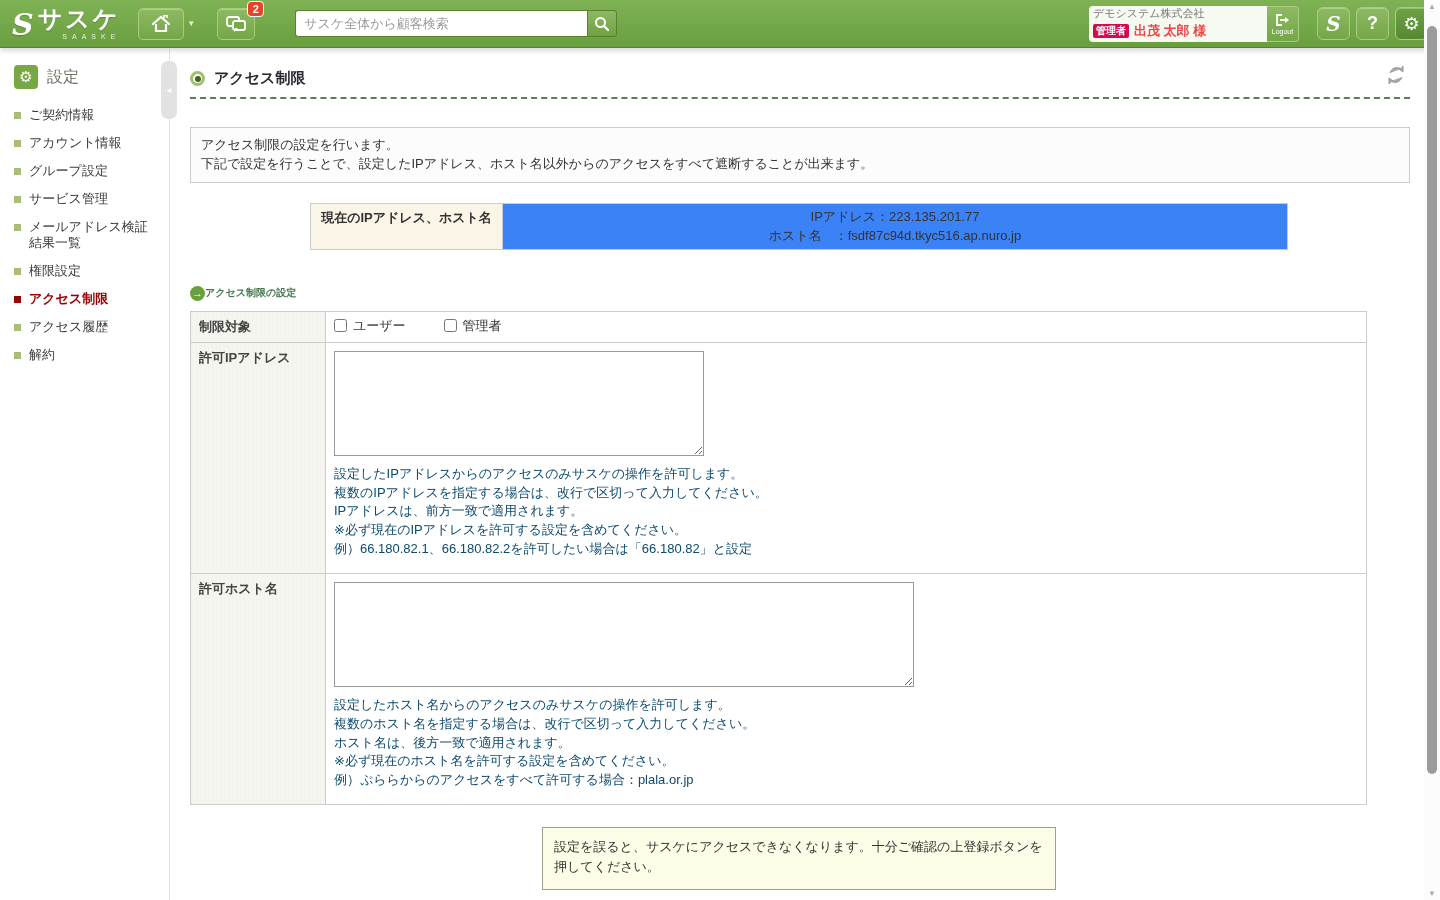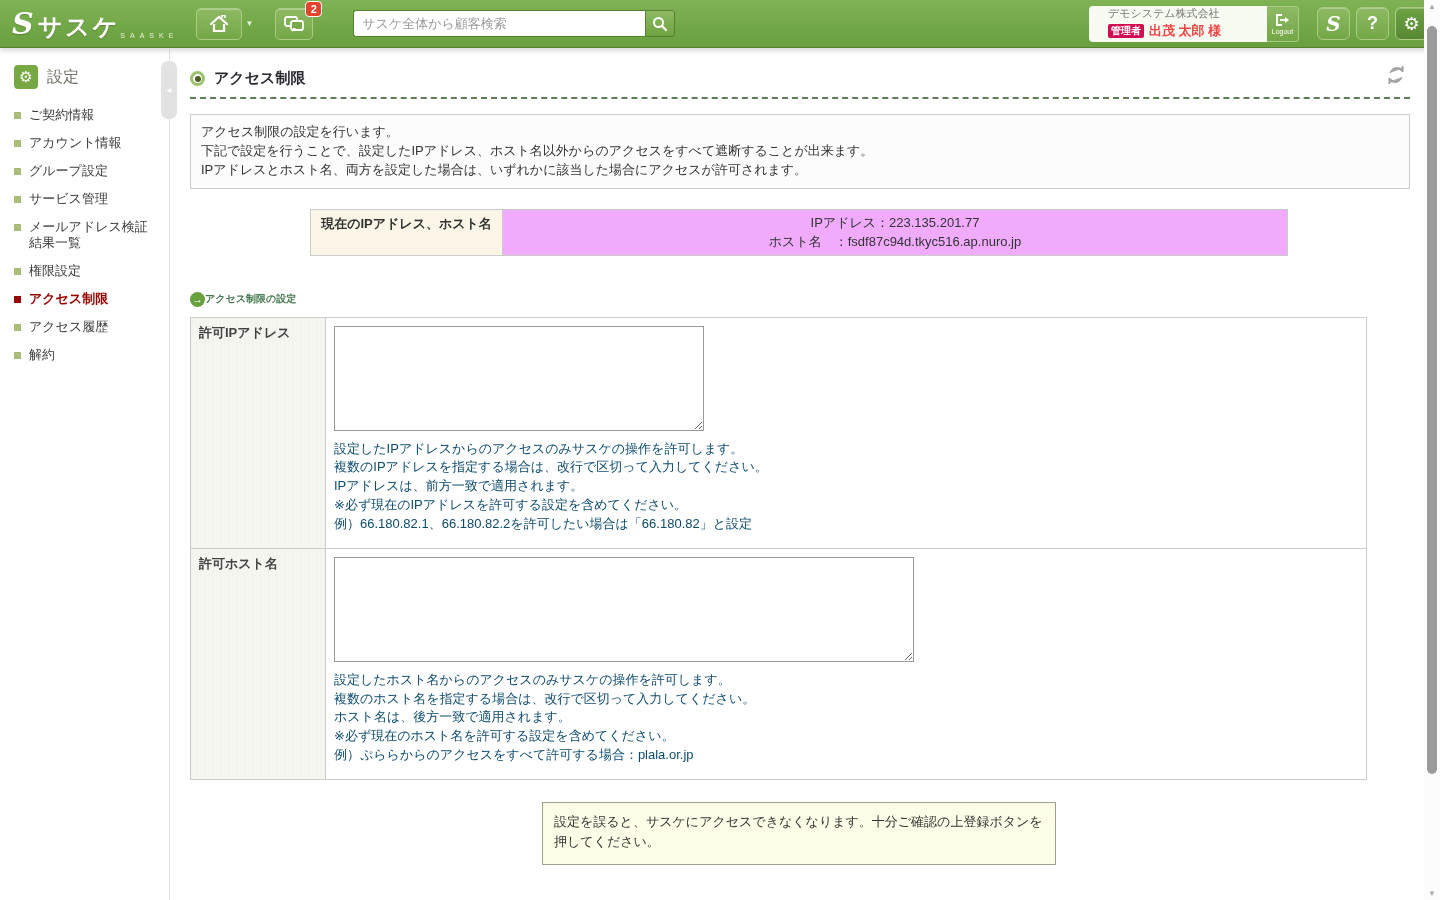--- a/index.html
+++ b/index.html
@@ -6,21 +6,21 @@
   html,body { width:1440px; height:900px; overflow:hidden; background:#fff;
     font-family:"Liberation Sans","DejaVu Sans",sans-serif; font-size:13px; color:#333; }
 
   
   .header { position:absolute; top:0; left:0; width:1440px; height:48px;
     background:linear-gradient(#7fb254,#699f3e); border-bottom:1px solid #55812f;
     box-shadow:0 3px 5px rgba(0,0,0,.15); display:flex; align-items:center; padding:0 12px; z-index:5; }
   .logo { display:flex; align-items:flex-end; margin-right:18px; cursor:default; }
   .logo-mark { font-family:"DejaVu Serif",serif; font-style:italic; font-weight:bold;
     font-size:30px; color:#fff; line-height:1; margin-right:4px; text-shadow:0 1px 1px rgba(0,0,0,.2);}
-  .logo-txt { display:flex; }
+  .logo-txt { display:flex; flex-direction:column; }
   .logo-main { color:#fff; font-size:24px; font-weight:bold; letter-spacing:3px; line-height:1; text-shadow:0 1px 1px rgba(0,0,0,.2);}
   .logo-sub { color:#e8f2da; font-size:7px; letter-spacing:5px; margin-top:2px; align-self:flex-end; }
   .hbtn { height:32px; border:1px solid #a9cb82; border-radius:5px;
     background:linear-gradient(#8db963,#74a747); display:flex; align-items:center; justify-content:center;
     cursor:pointer; box-shadow:inset 0 1px 0 rgba(255,255,255,.3); }
   .home-btn { width:46px; }
   .caret { color:#e8f2da; font-size:8px; margin-left:3px; cursor:pointer; }
   .chat-wrap { position:relative; margin-left:22px; }
   .chat-btn { width:38px; }
   .badge { position:absolute; top:-7px; right:-9px; min-width:17px; height:16px; background:#e6432b;
@@ -29,21 +29,21 @@
   .search-wrap { display:flex; margin-left:40px; }
   .search-input { width:292px; height:27px; border:1px solid #56812f; border-right:none;
     border-radius:3px 0 0 3px; padding:0 8px; font-size:13px; outline:none; color:#333;
     font-family:"Liberation Sans","DejaVu Sans",sans-serif;}
   .search-input::placeholder { color:#999; }
   .search-btn { width:30px; height:27px; border:1px solid #56812f; border-radius:0 3px 3px 0;
     background:linear-gradient(#8db963,#6fa23f); display:flex; align-items:center; justify-content:center; cursor:pointer; }
   .spacer { flex:1; }
   .userbox-wrap { display:flex; }
   .userbox { width:178px; height:36px; background:#f6faf0; border-radius:4px 0 0 4px;
-    padding:2px 19px; display:flex; flex-direction:column; justify-content:center; }
+    padding:2px 4px; display:flex; flex-direction:column; justify-content:center; }
   .company { font-size:11px; color:#777; line-height:1.2; }
   .user-line { display:flex; align-items:center; margin-top:1px; }
   .role-badge { background:#d30a50; color:#fff; font-size:10px; font-weight:bold;
     border-radius:2px; padding:0 3px; margin-right:5px; line-height:1.4; }
   .user-name { font-size:13px; font-weight:bold; color:#ef4444; }
   .logout-btn { width:32px; height:36px; border:1px solid #a9cb82; border-left:none; border-radius:0 4px 4px 0;
     background:linear-gradient(#8db963,#74a747); display:flex; flex-direction:column; align-items:center;
     justify-content:center; cursor:pointer; }
   .logout-lbl { color:#fff; font-size:7px; margin-top:1px; }
   .sq-btn { width:33px; height:33px; margin-left:6px; border:1px solid #a9cb82; border-radius:6px;
@@ -81,28 +81,28 @@
   .main { position:absolute; top:49px; left:171px; right:16px; bottom:0; background:#fff;
     padding:19px 14px 0 19px; overflow:hidden; }
   .page-title-row { display:flex; align-items:center; margin-top:1px; }
   .title-bullet { width:15px; height:15px; border:3px solid #9cc26d; border-radius:50%;
     background:#fff; display:flex; align-items:center; justify-content:center; }
   .title-bullet-inner { width:6px; height:6px; background:#49611f; border-radius:50%; }
   .page-title { font-size:15px; font-weight:bold; color:#2b2b33; margin-left:9px; }
   .title-rule { border-bottom:2px dashed #5d7e55; margin-top:9px; }
   .refresh-btn { position:absolute; top:14px; right:16px; cursor:pointer; }
 
-  .desc-box { margin-top:15px; border:1px solid #ccc; background:#fcfcfc; padding:8px 10px;
+  .desc-box { margin-top:28px; border:1px solid #ccc; background:#fcfcfc; padding:8px 10px;
     line-height:1.45; color:#333; }
 
   .cur-table { margin:20px 0 0 120px; display:table; width:978px; border-collapse:collapse;text-align:center; }
   .cur-row { display:table-row; }
   .cur-th { display:table-cell; width:192px; background:#faf5e6; border:1px solid #ccc;
     font-weight:bold; padding:5px 8px; vertical-align:top; }
-  .cur-td { display:table-cell; background:#f0abfc; border:1px solid #ccc; padding:3px 8px; line-height:1.5; }
+  .cur-td { display:table-cell; background:#3b82f6; border:1px solid #ccc; padding:3px 8px; line-height:1.5; }
 
   .section-row { display:flex; align-items:center; margin-top:36px; }
   .arrow-circle { width:15px; height:15px; background:#68a03e; border-radius:50%; color:#fff;
     font-size:11px; line-height:15px; text-align:center; font-weight:bold; }
   .section-title { font-size:10px; font-weight:bold; color:#477950; }
 
   .form-table { margin-top:10px; width:1177px; border:1px solid #ccc; border-collapse:collapse; display:table; }
   .f-row { display:table-row; }
   .f-th { display:table-cell; width:135px; background:#f6f6f0;
     background-image:repeating-linear-gradient(90deg, rgba(0,0,0,.012) 0 2px, transparent 2px 4px);
@@ -266,39 +266,53 @@
     <span class="title-bullet">
       <span class="title-bullet-inner"></span>
     </span>
     <span class="page-title">アクセス制限</span>
   </div>
   <div class="title-rule"></div>
 
   <div class="desc-box">
     <div>アクセス制限の設定を行います。</div>
     <div>下記で設定を行うことで、設定したIPアドレス、ホスト名以外からのアクセスをすべて遮断することが出来ます。</div>
-    <div>IPアドレスとホスト名、両方を設定した場合は、いずれかに該当した場合にアクセスが許可されます。</div>
   </div>
 
   <div class="cur-table">
     <div class="cur-row">
       <div class="cur-th">現在のIPアドレス、ホスト名</div>
       <div class="cur-td">
         <div>IPアドレス：223.135.201.77</div>
         <div>ホスト名　：fsdf87c94d.tkyc516.ap.nuro.jp</div>
       </div>
     </div>
   </div>
 
   <div class="section-row">
     <span class="arrow-circle">→</span>
     <span class="section-title">アクセス制限の設定</span>
   </div>
 
   <div class="form-table">
+    <div class="f-row">
+      <div class="f-th">制限対象</div>
+      <div class="f-td">
+        <div class="cb-row">
+          <label class="cb-item">
+            <input type="checkbox" style="">
+            <span>ユーザー</span>
+          </label>
+          <label class="cb-item">
+            <input type="checkbox" style="">
+            <span>管理者</span>
+          </label>
+        </div>
+      </div>
+    </div>
     <div class="f-row">
       <div class="f-th">許可IPアドレス</div>
       <div class="f-td pad">
         <textarea class="ta ta-ip" style=""></textarea>
         <div class="notes">
           <div>設定したIPアドレスからのアクセスのみサスケの操作を許可します。</div>
           <div>複数のIPアドレスを指定する場合は、改行で区切って入力してください。</div>
           <div>IPアドレスは、前方一致で適用されます。</div>
           <div>※必ず現在のIPアドレスを許可する設定を含めてください。</div>
           <div>例）66.180.82.1、66.180.82.2を許可したい場合は「66.180.82」と設定</div>

